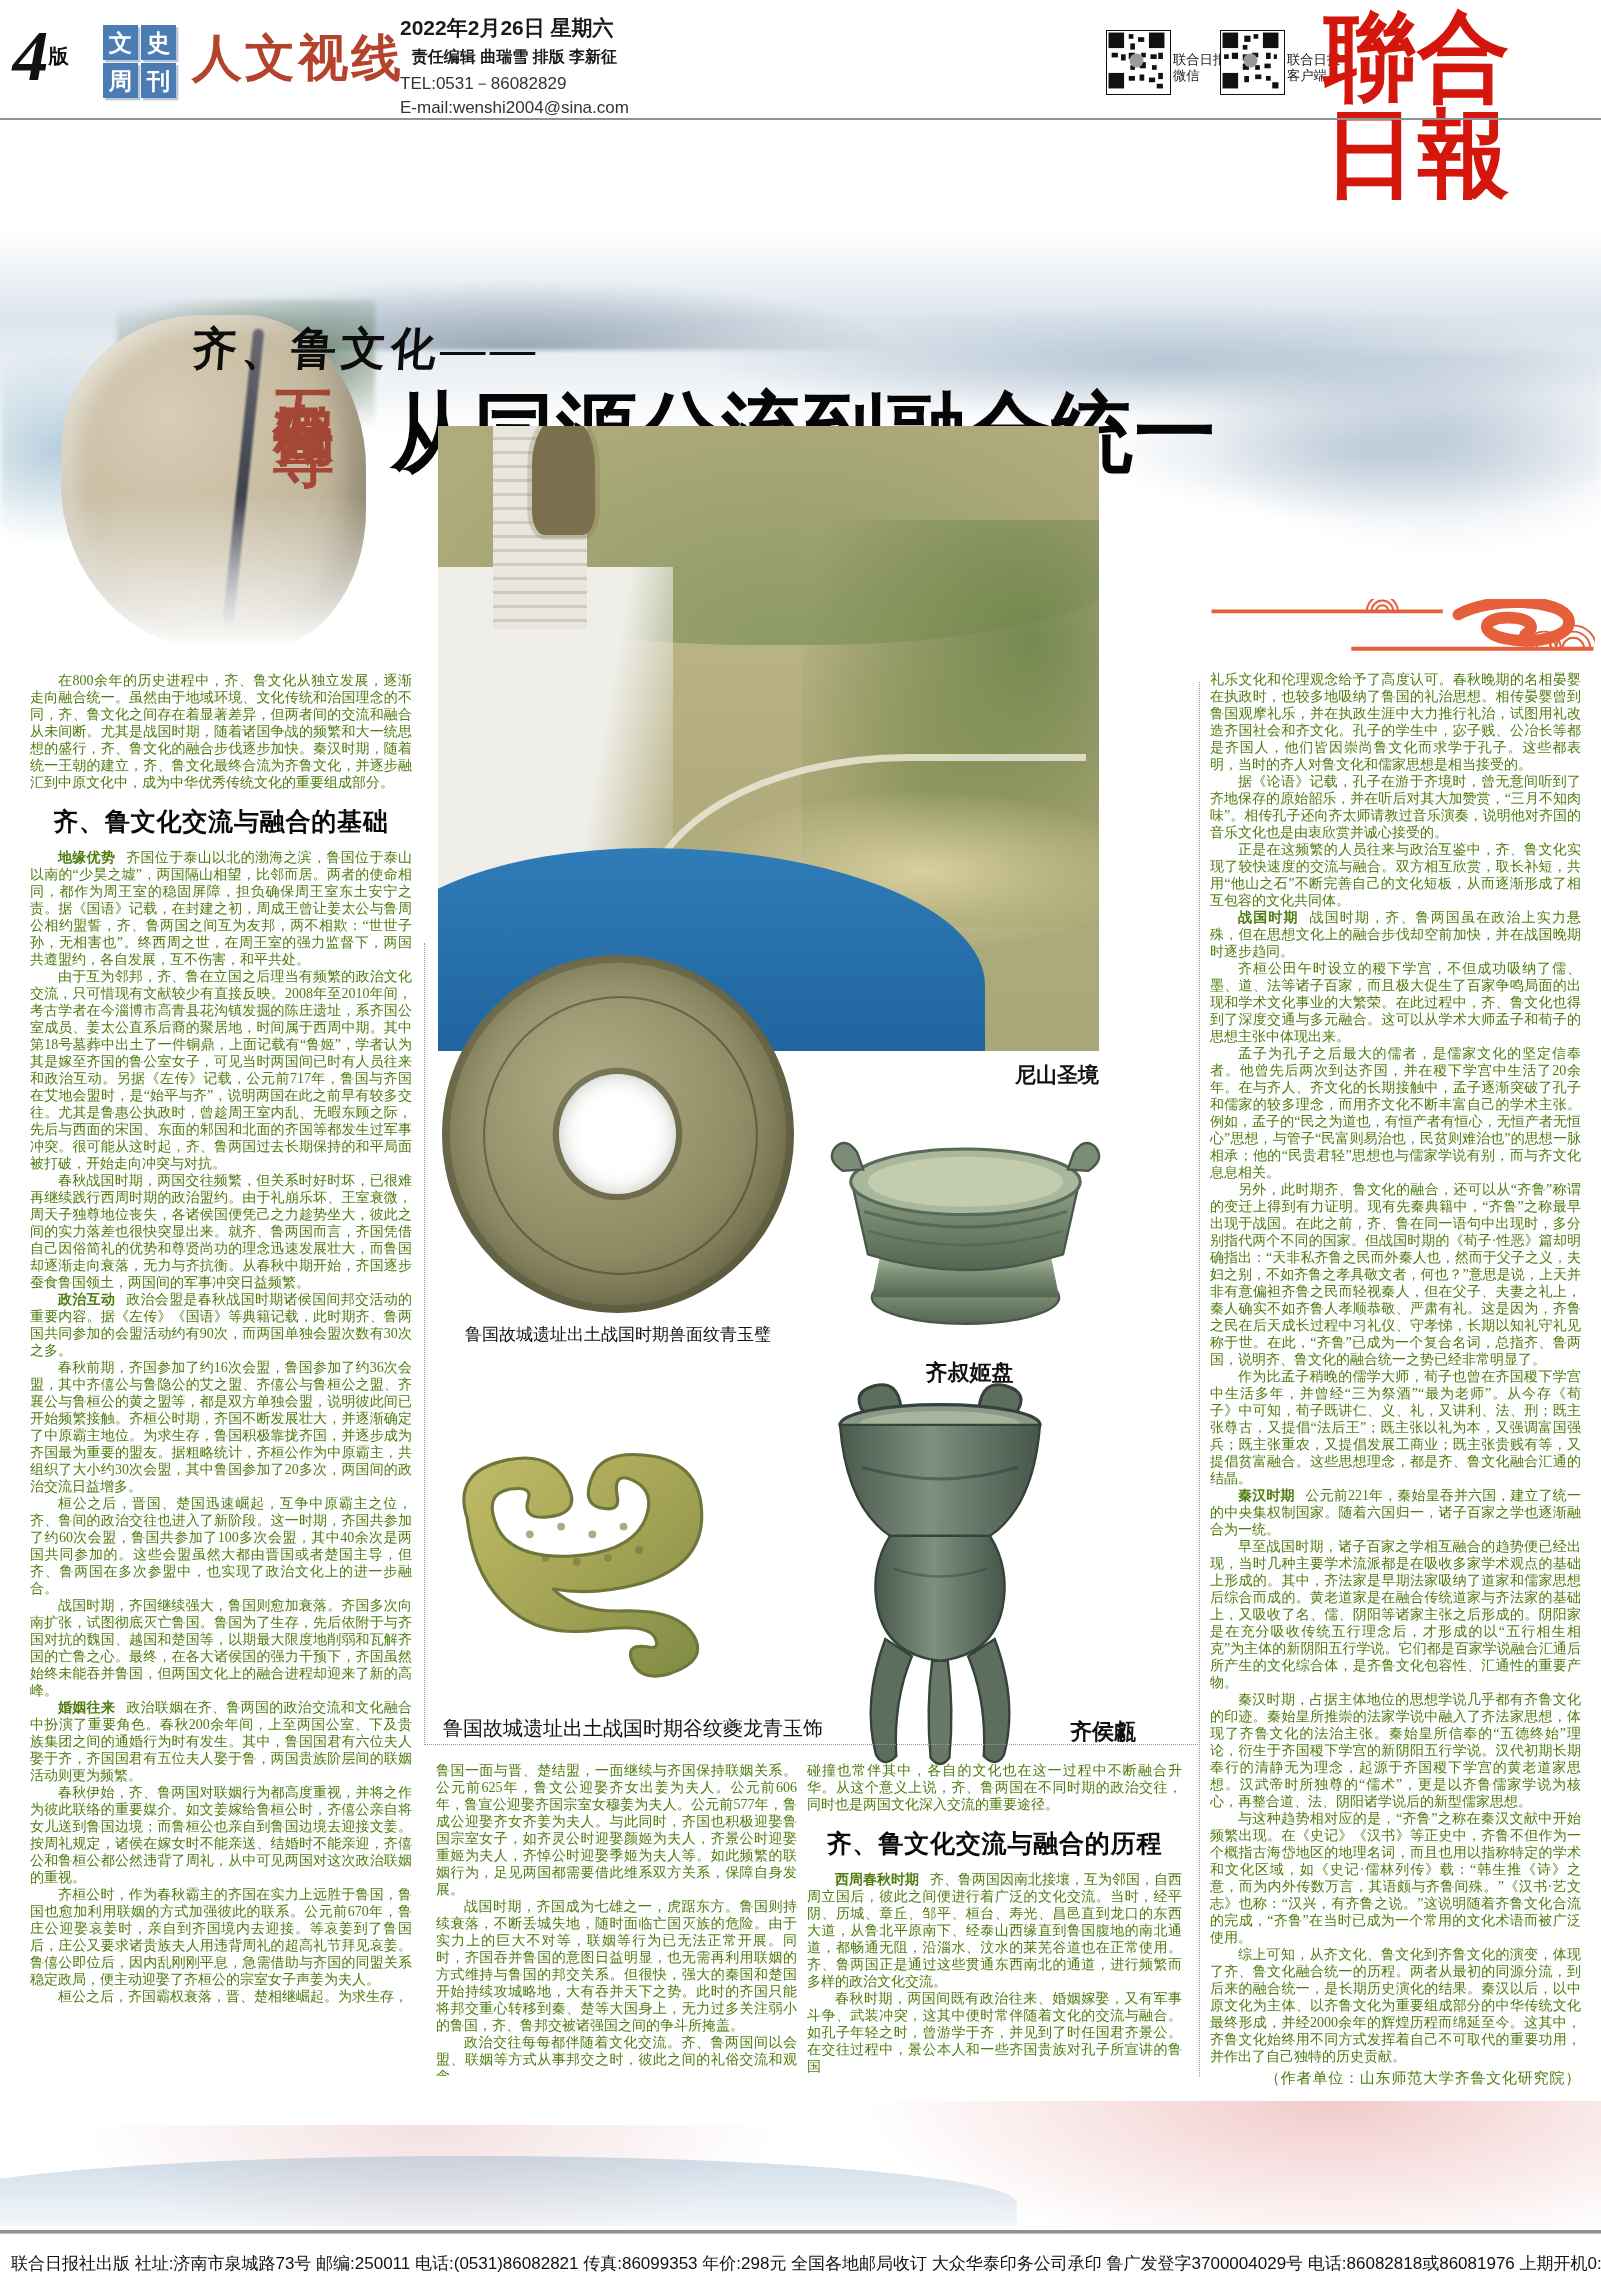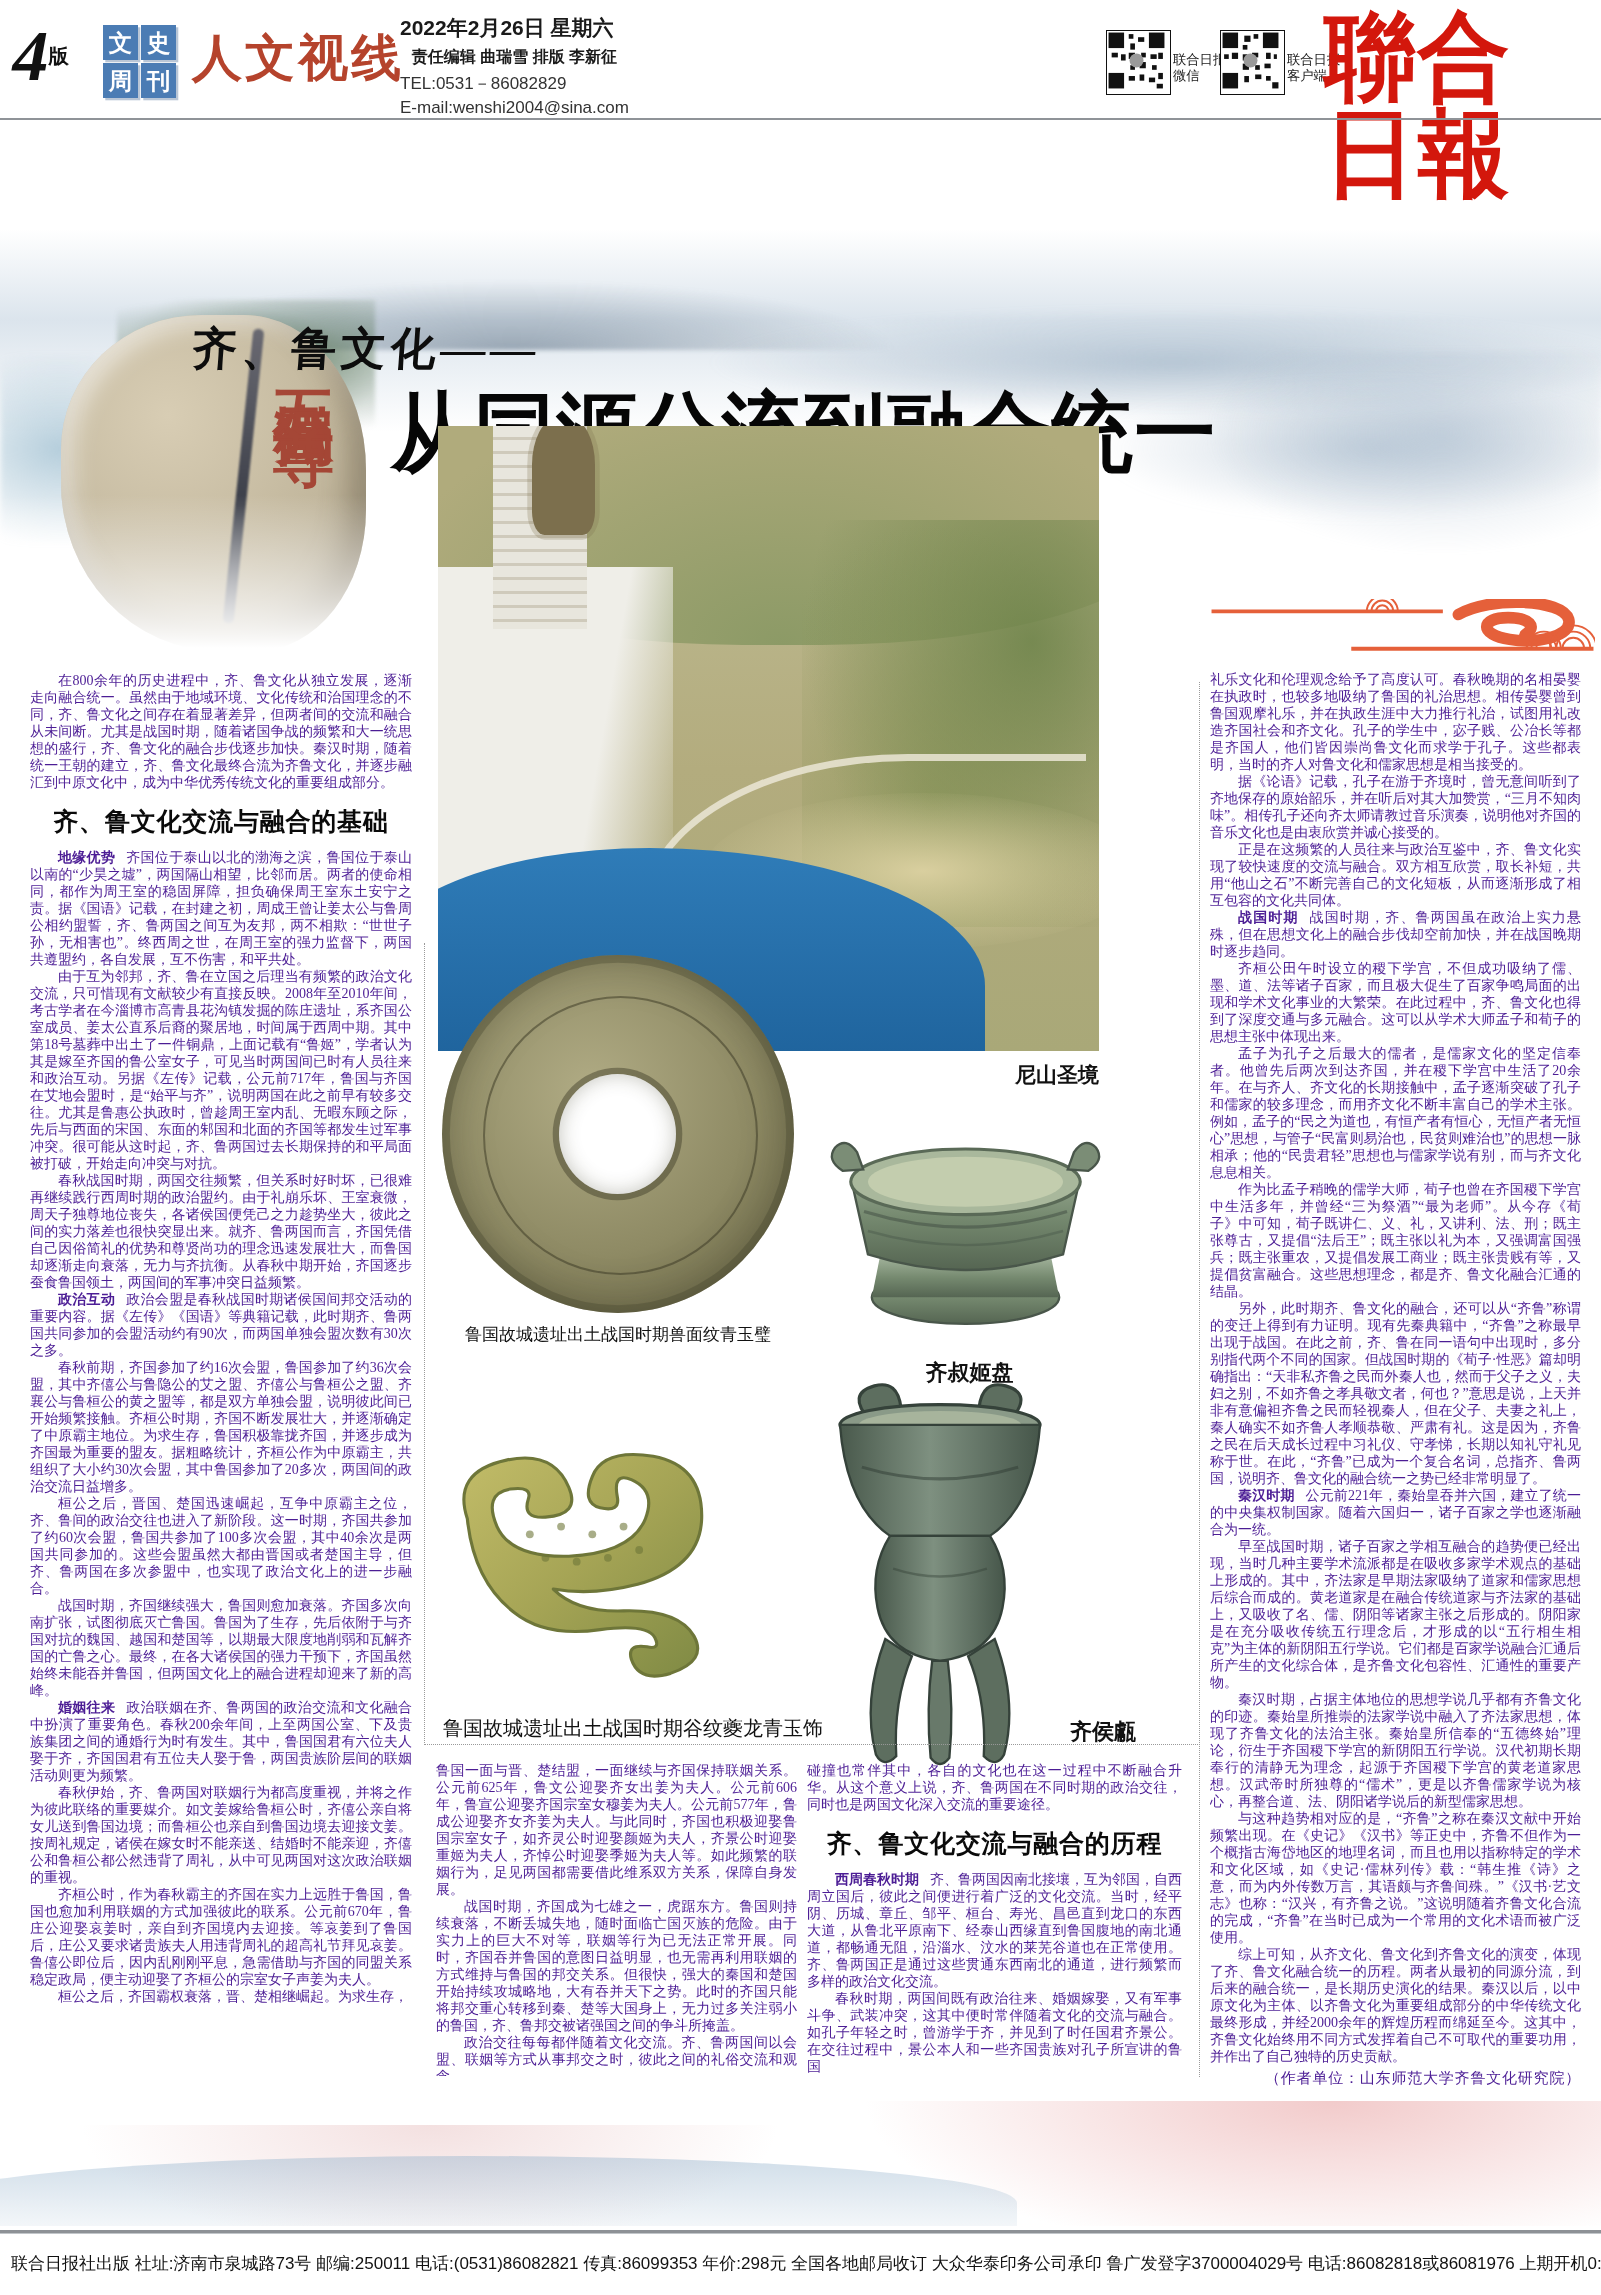--- a/index.html
+++ b/index.html
@@ -72,21 +72,21 @@
   .vrule-b{position:absolute;left:1199px;top:682px;height:1395px;border-left:1.6px dotted #9a9a9a;}
   .hrule-c{position:absolute;left:424px;top:1744px;width:776px;border-top:1.6px dotted #9a9a9a;}
 
   
   .col{position:absolute;overflow:hidden;}
   #colA{left:30px;top:672px;width:382px;height:1404px;}
   #colB{left:436px;top:1762px;width:361px;height:314px;}
   #colC{left:807px;top:1762px;width:375px;height:314px;}
   #colD{left:1210px;top:671px;width:371px;height:1417px;}
   .col p{margin:0;font-size:14px;line-height:17px;text-align:justify;text-indent:2em;
-         font-family:"Liberation Serif",serif;color:#4c1d95;}
+         font-family:"Liberation Serif",serif;color:#4d7c0f;}
   .col p.noindent{text-indent:0;}
   .col p b.lead{font-family:"Liberation Sans",sans-serif;font-weight:bold;margin-right:11px;}
   .col h3{margin:14px 0 11px 0;text-align:center;font-family:"Liberation Sans",sans-serif;
           font-weight:bold;font-size:25px;color:#0a0a0a;letter-spacing:0.8px;}
   .author-note{text-align:right !important;text-indent:0 !important;font-size:15px !important;
           letter-spacing:0.8px;padding-top:4.7px;}
 
   
   #nishan{position:absolute;left:438px;top:426px;width:661px;height:625px;overflow:hidden;
           background:linear-gradient(180deg,#c9c2a0 0%,#b9b489 30%,#b3ac7e 55%,#a9a878 100%);}
@@ -367,22 +367,22 @@
     <p>春秋时期，两国间既有政治往来、婚姻嫁娶，又有军事斗争、武装冲突，这其中便时常伴随着文化的交流与融合。如孔子年轻之时，曾游学于齐，并见到了时任国君齐景公。在交往过程中，景公本人和一些齐国贵族对孔子所宣讲的鲁国</p>
   </div>
 
   <div id="colD" class="col">
     <p class="noindent">礼乐文化和伦理观念给予了高度认可。春秋晚期的名相晏婴在执政时，也较多地吸纳了鲁国的礼治思想。相传晏婴曾到鲁国观摩礼乐，并在执政生涯中大力推行礼治，试图用礼改造齐国社会和齐文化。孔子的学生中，宓子贱、公冶长等都是齐国人，他们皆因崇尚鲁文化而求学于孔子。这些都表明，当时的齐人对鲁文化和儒家思想是相当接受的。</p>
     <p>据《论语》记载，孔子在游于齐境时，曾无意间听到了齐地保存的原始韶乐，并在听后对其大加赞赏，“三月不知肉味”。相传孔子还向齐太师请教过音乐演奏，说明他对齐国的音乐文化也是由衷欣赏并诚心接受的。</p>
     <p>正是在这频繁的人员往来与政治互鉴中，齐、鲁文化实现了较快速度的交流与融合。双方相互欣赏，取长补短，共用“他山之石”不断完善自己的文化短板，从而逐渐形成了相互包容的文化共同体。</p>
     <p><b class="lead">战国时期</b><span>战国时期，齐、鲁两国虽在政治上实力悬殊，但在思想文化上的融合步伐却空前加快，并在战国晚期时逐步趋同。</span></p>
     <p>齐桓公田午时设立的稷下学宫，不但成功吸纳了儒、墨、道、法等诸子百家，而且极大促生了百家争鸣局面的出现和学术文化事业的大繁荣。在此过程中，齐、鲁文化也得到了深度交通与多元融合。这可以从学术大师孟子和荀子的思想主张中体现出来。</p>
     <p>孟子为孔子之后最大的儒者，是儒家文化的坚定信奉者。他曾先后两次到达齐国，并在稷下学宫中生活了20余年。在与齐人、齐文化的长期接触中，孟子逐渐突破了孔子和儒家的较多理念，而用齐文化不断丰富自己的学术主张。例如，孟子的“民之为道也，有恒产者有恒心，无恒产者无恒心”思想，与管子“民富则易治也，民贫则难治也”的思想一脉相承；他的“民贵君轻”思想也与儒家学说有别，而与齐文化息息相关。</p>
+    <p>另外，此时期齐、鲁文化的融合，还可以从“齐鲁”称谓的变迁上得到有力证明。现有先秦典籍中，“齐鲁”之称最早出现于战国。在此之前，齐、鲁在同一语句中出现时，多分别指代两个不同的国家。但战国时期的《荀子·性恶》篇却明确指出：“天非私齐鲁之民而外秦人也，然而于父子之义，夫妇之别，不如齐鲁之孝具敬文者，何也？”意思是说，上天并非有意偏袒齐鲁之民而轻视秦人，但在父子、夫妻之礼上，秦人确实不如齐鲁人孝顺恭敬、严肃有礼。这是因为，齐鲁之民在后天成长过程中习礼仪、守孝悌，长期以知礼守礼见称于世。在此，“齐鲁”已成为一个复合名词，总指齐、鲁两国，说明齐、鲁文化的融合统一之势已经非常明显了。</p>
     <p>作为比孟子稍晚的儒学大师，荀子也曾在齐国稷下学宫中生活多年，并曾经“三为祭酒”“最为老师”。从今存《荀子》中可知，荀子既讲仁、义、礼，又讲利、法、刑；既主张尊古，又提倡“法后王”；既主张以礼为本，又强调富国强兵；既主张重农，又提倡发展工商业；既主张贵贱有等，又提倡贫富融合。这些思想理念，都是齐、鲁文化融合汇通的结晶。</p>
-    <p>另外，此时期齐、鲁文化的融合，还可以从“齐鲁”称谓的变迁上得到有力证明。现有先秦典籍中，“齐鲁”之称最早出现于战国。在此之前，齐、鲁在同一语句中出现时，多分别指代两个不同的国家。但战国时期的《荀子·性恶》篇却明确指出：“天非私齐鲁之民而外秦人也，然而于父子之义，夫妇之别，不如齐鲁之孝具敬文者，何也？”意思是说，上天并非有意偏袒齐鲁之民而轻视秦人，但在父子、夫妻之礼上，秦人确实不如齐鲁人孝顺恭敬、严肃有礼。这是因为，齐鲁之民在后天成长过程中习礼仪、守孝悌，长期以知礼守礼见称于世。在此，“齐鲁”已成为一个复合名词，总指齐、鲁两国，说明齐、鲁文化的融合统一之势已经非常明显了。</p>
     <p><b class="lead">秦汉时期</b><span>公元前221年，秦始皇吞并六国，建立了统一的中央集权制国家。随着六国归一，诸子百家之学也逐渐融合为一统。</span></p>
     <p>早至战国时期，诸子百家之学相互融合的趋势便已经出现，当时几种主要学术流派都是在吸收多家学术观点的基础上形成的。其中，齐法家是早期法家吸纳了道家和儒家思想后综合而成的。黄老道家是在融合传统道家与齐法家的基础上，又吸收了名、儒、阴阳等诸家主张之后形成的。阴阳家是在充分吸收传统五行理念后，才形成的以“五行相生相克”为主体的新阴阳五行学说。它们都是百家学说融合汇通后所产生的文化综合体，是齐鲁文化包容性、汇通性的重要产物。</p>
     <p>秦汉时期，占据主体地位的思想学说几乎都有齐鲁文化的印迹。秦始皇所推崇的法家学说中融入了齐法家思想，体现了齐鲁文化的法治主张。秦始皇所信奉的“五德终始”理论，衍生于齐国稷下学宫的新阴阳五行学说。汉代初期长期奉行的清静无为理念，起源于齐国稷下学宫的黄老道家思想。汉武帝时所独尊的“儒术”，更是以齐鲁儒家学说为核心，再整合道、法、阴阳诸学说后的新型儒家思想。</p>
     <p>与这种趋势相对应的是，“齐鲁”之称在秦汉文献中开始频繁出现。在《史记》《汉书》等正史中，齐鲁不但作为一个概指古海岱地区的地理名词，而且也用以指称特定的学术和文化区域，如《史记·儒林列传》载：“韩生推《诗》之意，而为内外传数万言，其语颇与齐鲁间殊。”《汉书·艺文志》也称：“汉兴，有齐鲁之说。”这说明随着齐鲁文化合流的完成，“齐鲁”在当时已成为一个常用的文化术语而被广泛使用。</p>
     <p>综上可知，从齐文化、鲁文化到齐鲁文化的演变，体现了齐、鲁文化融合统一的历程。两者从最初的同源分流，到后来的融合统一，是长期历史演化的结果。秦汉以后，以中原文化为主体、以齐鲁文化为重要组成部分的中华传统文化最终形成，并经2000余年的辉煌历程而绵延至今。这其中，齐鲁文化始终用不同方式发挥着自己不可取代的重要功用，并作出了自己独特的历史贡献。</p>
     <p class="author-note">（作者单位：山东师范大学齐鲁文化研究院）</p>
   </div>
 
   <div id="bottom-art">
     <div class="pinkmtn"></div>

